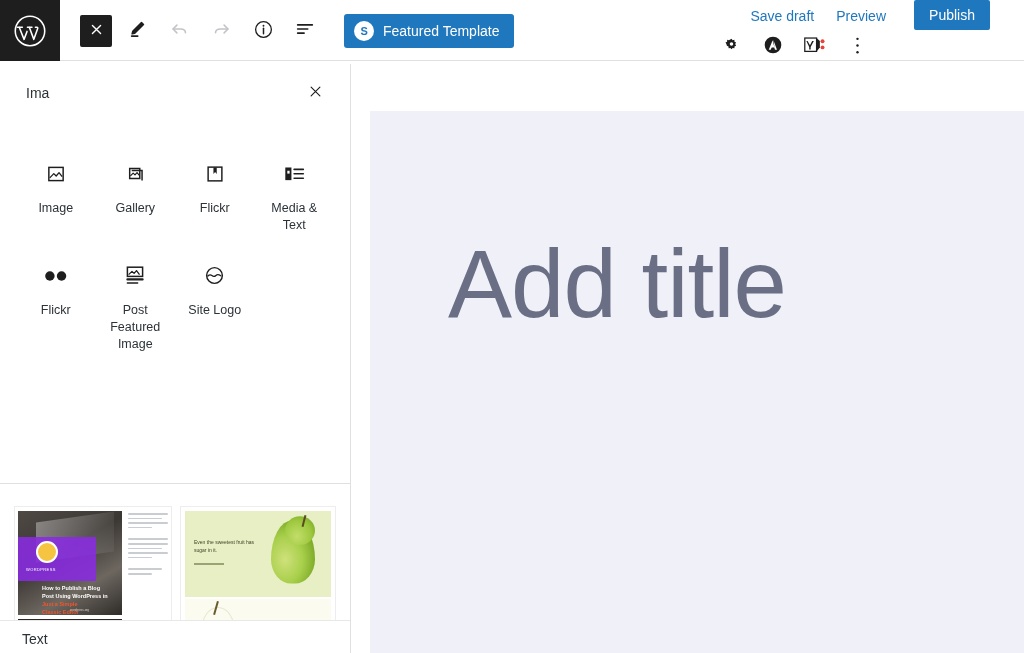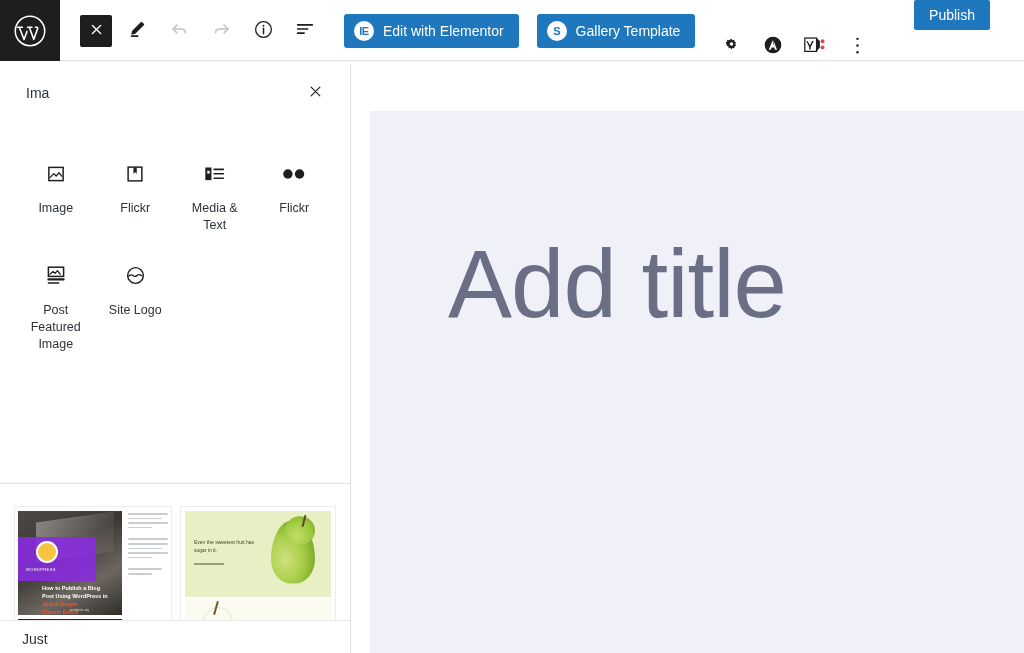--- a/index.html
+++ b/index.html
@@ -381,30 +381,30 @@
         <span>
           <svg width="22" height="22" viewBox="0 0 24 24" fill="none" stroke="#1e1e1e" stroke-width="1.8" stroke-linecap="round">
             <path d="M4 7.5h16M4 12h11M4 16.5h7"></path>
           </svg>
         </span>
       </button>
     </div>
 
     <div class="plugin-buttons">
       <button class="pbtn">
-        <span class="circ">IE</span>
-        <span>Edit with Elementor</span>
-      </button>
-      <button class="pbtn">
         <span class="circ">S</span>
-        <span>Gallery Template</span>
+        <span>Featured Template</span>
       </button>
     </div>
 
     <div class="right-cluster">
+      <div class="rc-row1">
+        <button class="linkbtn">Save draft</button>
+        <button class="linkbtn">Preview</button>
+      </div>
       <button class="publish-btn">Publish</button>
 
       <div class="rc-row2">
         <button class="icon-btn">
           <span>
             <svg width="17" height="17" viewBox="0 0 24 24" fill="#1e1e1e">
               <path d="M12 2.6l1.6 2 2.5-.6.1 2.6 2.3 1.2-1.3 2.2 1.3 2.2-2.3 1.2-.1 2.6-2.5-.6-1.6 2-1.6-2-2.5.6-.1-2.6-2.3-1.2L4.8 10l-1.3-2.2 2.3-1.2.1-2.6 2.5.6z"></path>
               <circle cx="12" cy="10" r="2.5" fill="#ffffff"></circle>
             </svg>
           </span>
@@ -463,20 +463,30 @@
       <button class="block-item">
         <span class="block-icon">
           <svg width="22" height="22" viewBox="0 0 24 24" fill="none" stroke="#1e1e1e" stroke-width="1.6">
             <rect x="4.2" y="4.8" width="15.6" height="14.4"></rect>
             <path d="M5.2 16.2 9.6 11.6l2.6 2.6 3.1-3.7 3.4 4.3" stroke-linejoin="round" stroke-width="1.4"></path>
           </svg>
         </span>
         <span class="block-label">Image</span>
       </button>
 
+      <button class="block-item">
+        <span class="block-icon">
+          <svg width="22" height="22" viewBox="0 0 24 24" fill="none" stroke="#1e1e1e" stroke-width="1.6">
+            <path d="M8.4 8.2h11.3v10.9"></path>
+            <path d="M6.2 6h11v11h-11z"></path>
+            <path d="M7 14 10 11l2 2 2.2-2.6 2.8 3.4" stroke-linejoin="round" stroke-width="1.3"></path>
+          </svg>
+        </span>
+        <span class="block-label">Gallery</span>
+      </button>
 
       <button class="block-item">
         <span class="block-icon">
           <svg width="22" height="22" viewBox="0 0 24 24" fill="none" stroke="#1e1e1e" stroke-width="1.6">
             <rect x="4.5" y="4.5" width="15" height="15"></rect>
             <path d="M10.3 4.9h3.6v7l-1.8-2-1.8 2z" fill="#1e1e1e" stroke="none"></path>
           </svg>
         </span>
         <span class="block-label">Flickr</span>
       </button>
@@ -578,21 +588,21 @@
           </div>
           <div class="pearpane2">
             <div class="pear-ghost"></div>
             <div class="pear-ghost-stem"></div>
             <div class="pear-txt2">The trees that are slow to grow bear the best fruit.</div>
           </div>
         </div>
       </div>
 
       <div class="pattern-foot">
-        <span class="pattern-foot-label">Just</span>
+        <span class="pattern-foot-label">Text</span>
       </div>
     </div>
   </div>
 
   <div class="canvas-area">
     <div class="canvas-page">
       <div class="post-title">Add title</div>
       <div class="post-heading">Heading</div>
     </div>
   </div>

